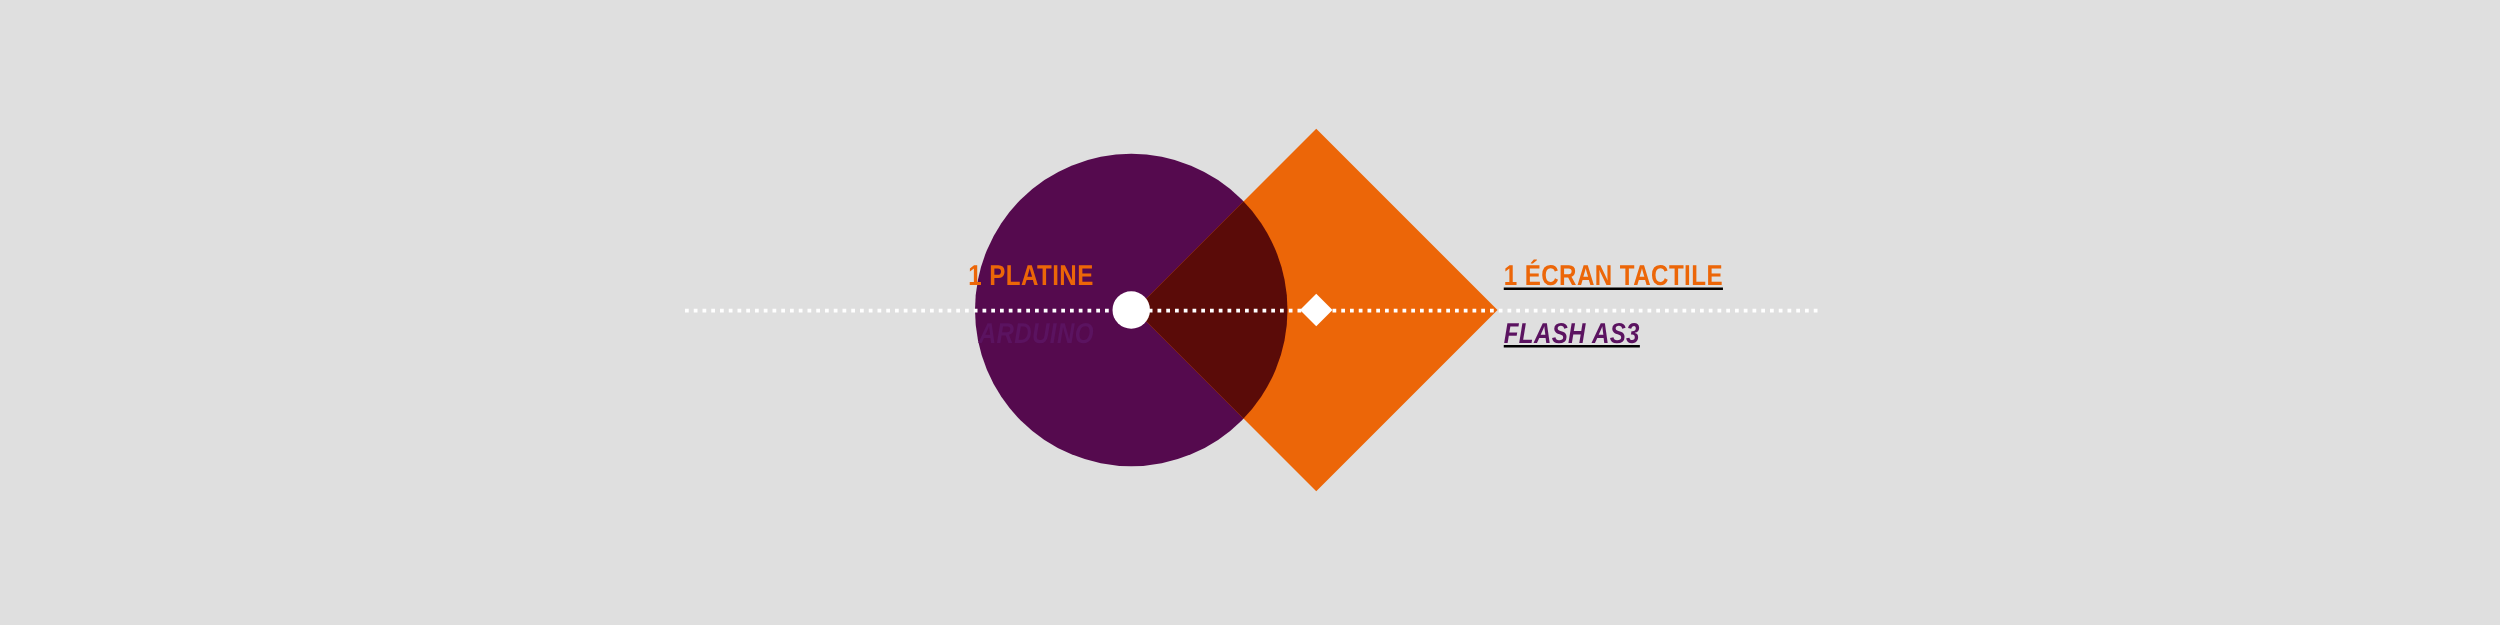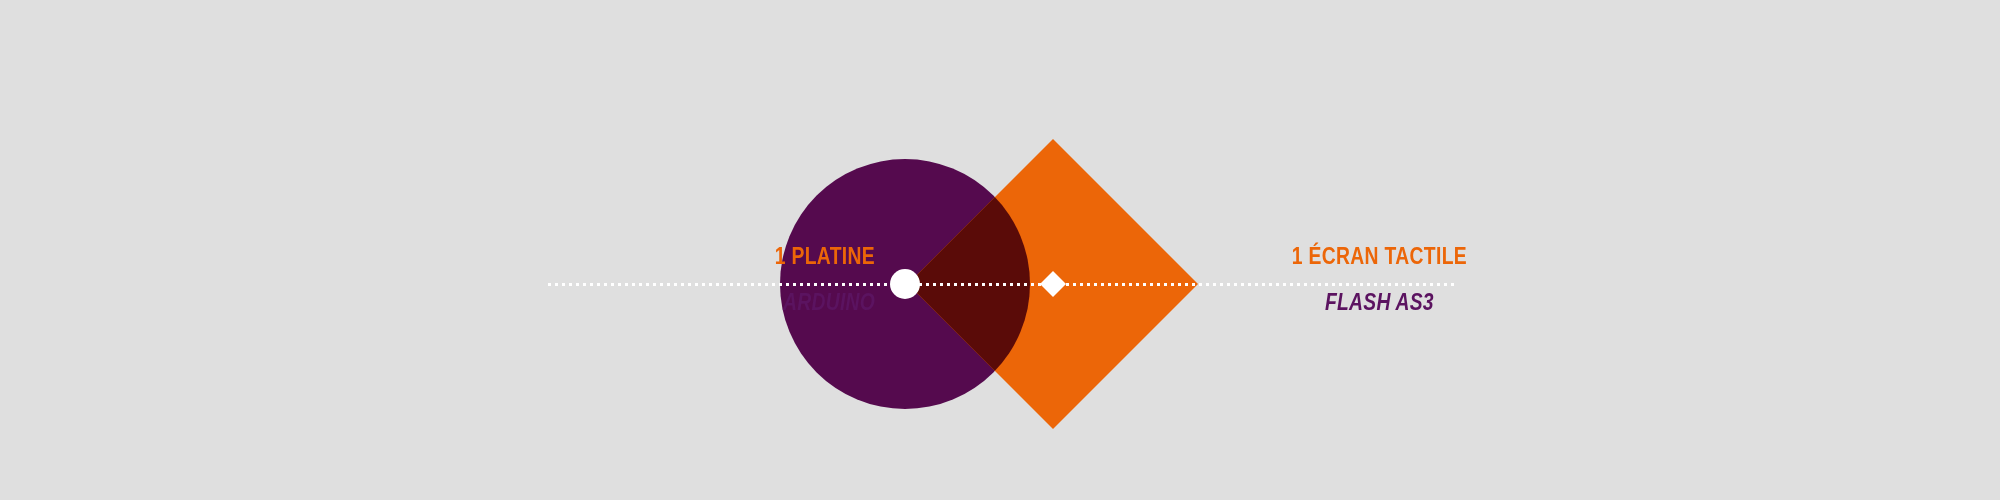--- a/index.html
+++ b/index.html
@@ -12,21 +12,20 @@
     background: #dfdfdf;
     font-family: "Liberation Sans", sans-serif;
     overflow: hidden;
   }
 
   #stage {
     position: relative;
     width: 2000px;
     height: 380px;
     background: #dfdfdf;
-    margin-top: 36px;
   }
 
   #diagram-svg {
     position: absolute;
     left: 0;
     top: 0;
     width: 2000px;
     height: 500px;
     display: block;
   }
@@ -38,21 +37,22 @@
 
   #label-left {
     left: 455px;
     top: 205px;
     text-align: right;
   }
 
   #label-right {
     left: 1203px;
     top: 205px;
-    text-align: center;
+    text-align: left;
+    text-decoration: underline;
   }
 
   .label-title {
     font-family: "Liberation Sans", sans-serif;
     font-weight: bold;
     font-size: 23px;
     letter-spacing: 0.4px;
     line-height: 30px;
     color: #ec6608;
     white-space: nowrap;

